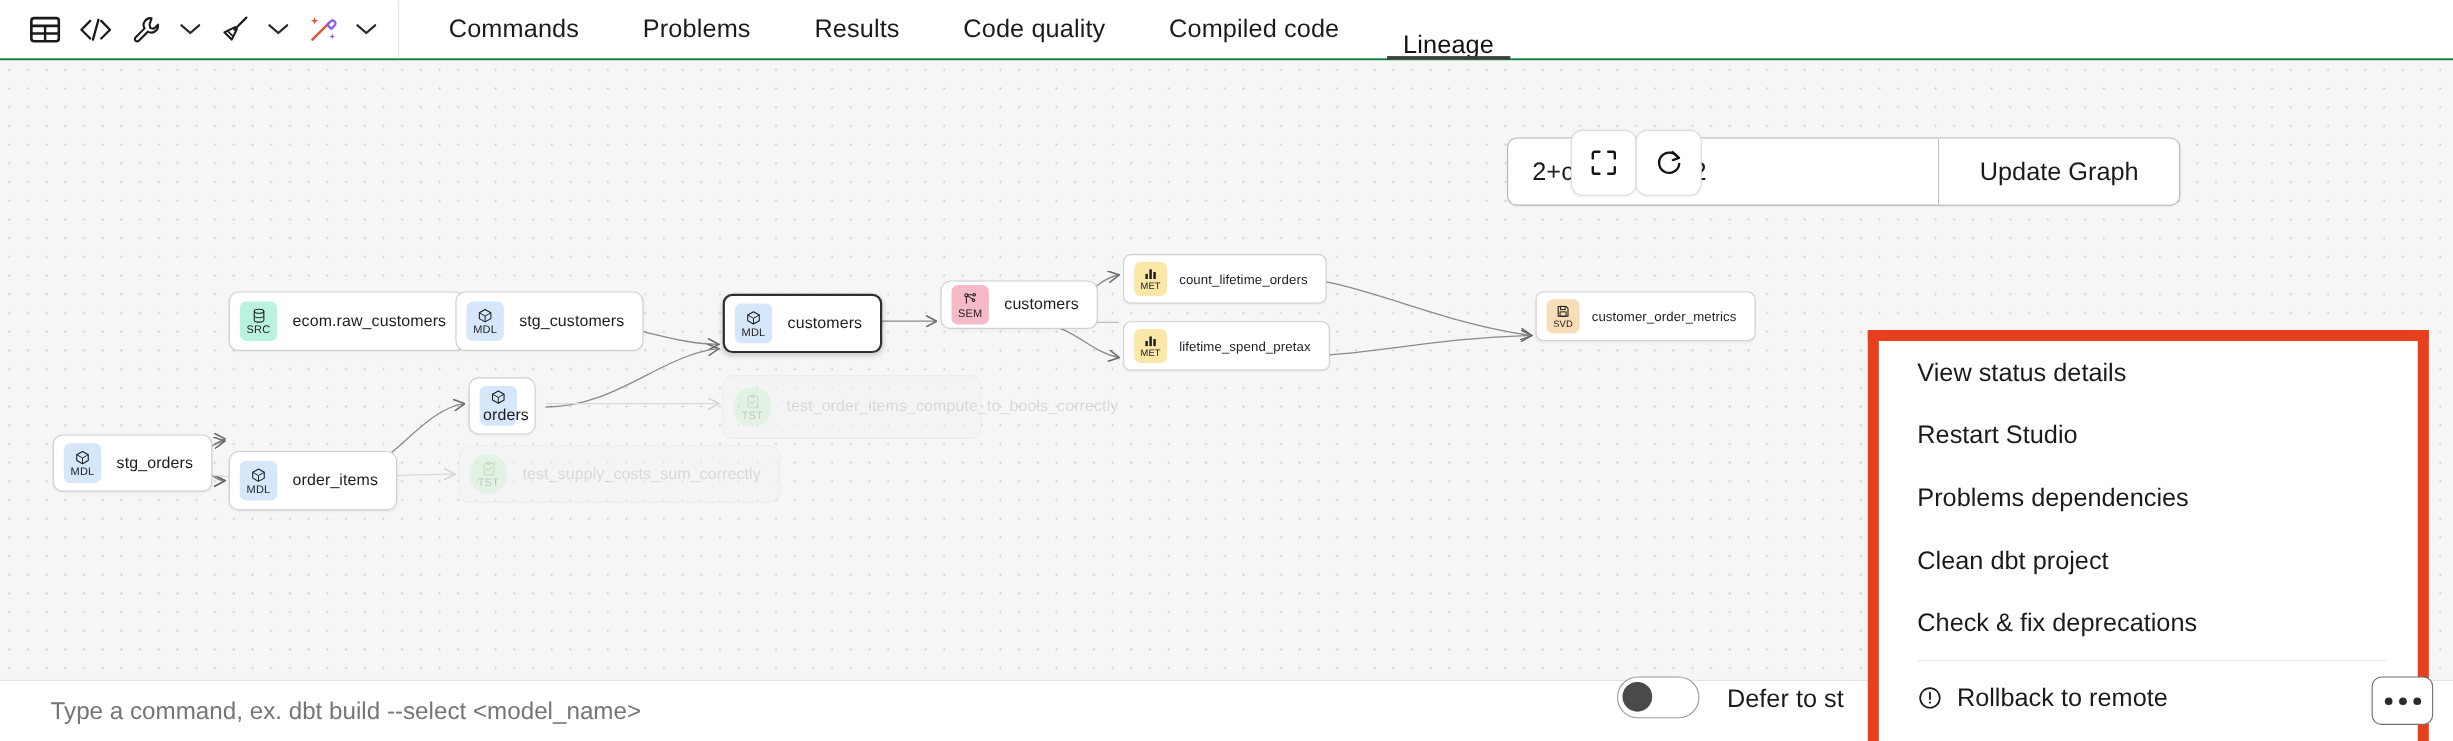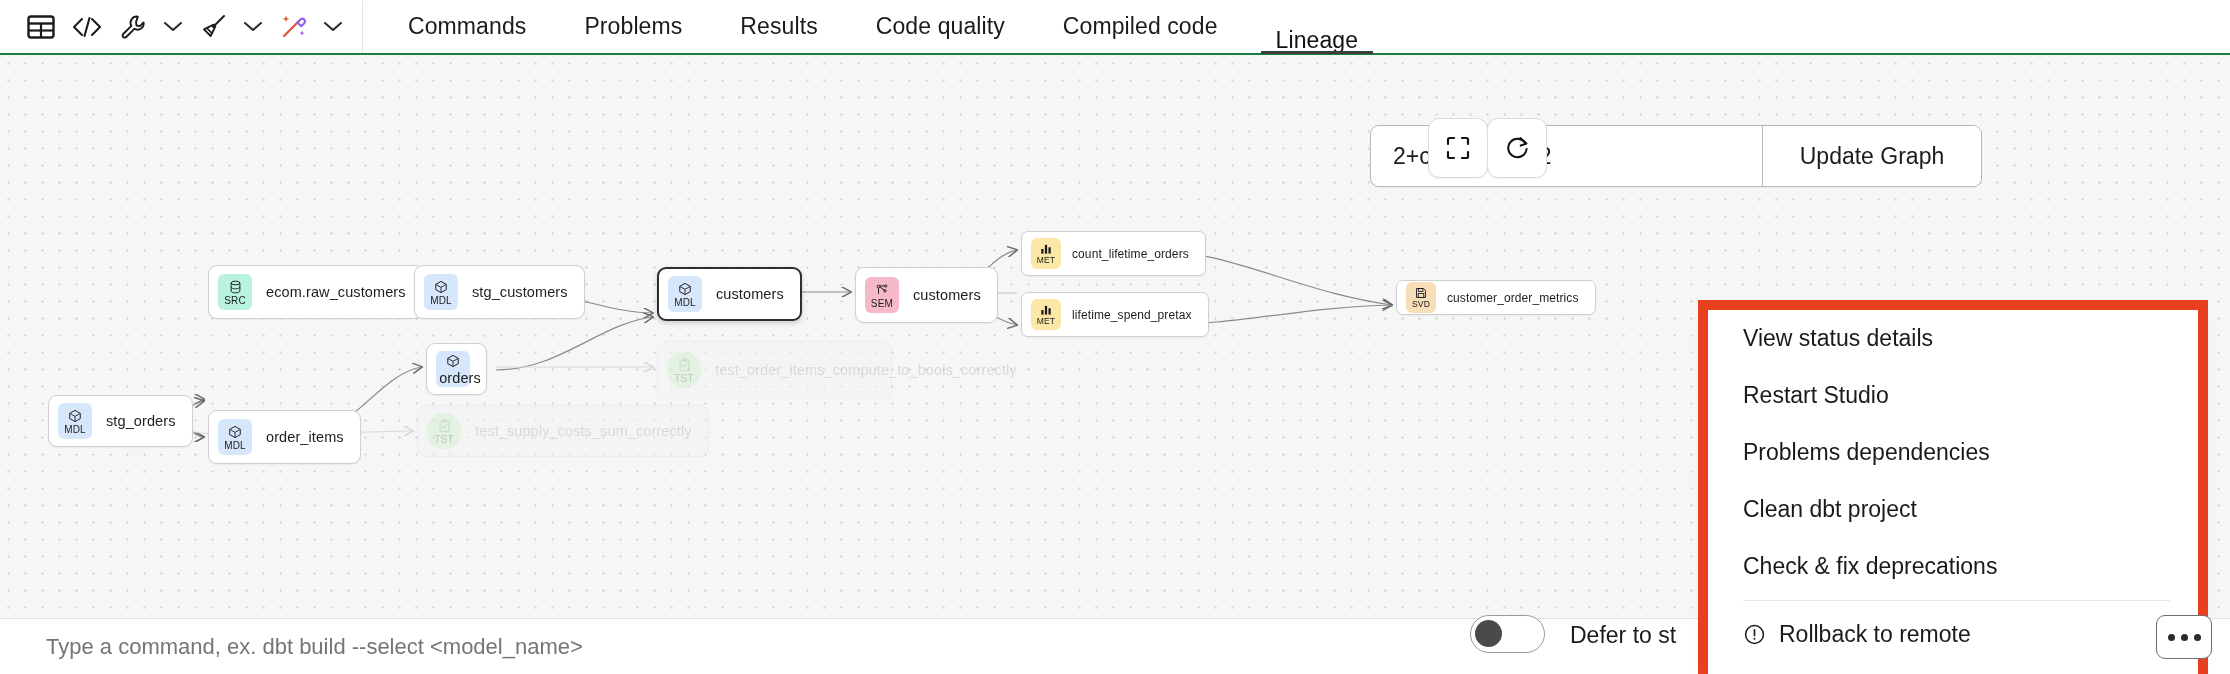--- a/index.html
+++ b/index.html
@@ -391,21 +391,21 @@
               <rect x="2" y="2.5" width="10" height="12" rx="1.5" fill="none" stroke="#9cc09c" stroke-width="1.1"></rect>
               <rect x="4.8" y="1" width="4.4" height="2.6" rx="0.8" fill="none" stroke="#9cc09c" stroke-width="1"></rect>
               <polyline points="4.6,8.6 6.2,10.2 9.4,6.8" fill="none" stroke="#9cc09c" stroke-width="1.2" stroke-linecap="round" stroke-linejoin="round"></polyline>
             </svg>
         </span>
         <span class="bt">TST</span>
       </span>
       <span class="node-label two">test_order_items_compute_to_bools_correctly</span>
     </div>
 
-    <div class="node" style="left:855px; top:212px; height:56px;justify-content:center;">
+    <div class="node" style="left:855px; top:200px; height:44px;justify-content:center;">
       <span class="badge badge-sem">
         <span class="bi">
           <svg width="14" height="14" viewBox="0 0 16 16">
               <circle cx="4" cy="4" r="1.6" fill="none" stroke="#1b1b1b" stroke-width="1.1"></circle>
               <circle cx="12.2" cy="3.4" r="1.3" fill="none" stroke="#1b1b1b" stroke-width="1.1"></circle>
               <circle cx="11.4" cy="9" r="1.3" fill="none" stroke="#1b1b1b" stroke-width="1.1"></circle>
               <path d="M5.4 4.6 10.9 8.2M5.2 3.4l5.7-.1M4 5.8v6.6" fill="none" stroke="#1b1b1b" stroke-width="1.1"></path>
             </svg>
         </span>
         <span class="bt">SEM</span>
@@ -434,21 +434,21 @@
               <rect x="1.5" y="7" width="2.6" height="5.4" fill="#1b1b1b"></rect>
               <rect x="5.7" y="2.2" width="2.6" height="10.2" fill="#1b1b1b"></rect>
               <rect x="9.9" y="5" width="2.6" height="7.4" fill="#1b1b1b"></rect>
             </svg>
         </span>
         <span class="bt" style="font-size:8.5px;line-height:9px;">MET</span>
       </span>
       <span class="node-label" style="font-size:12px;margin-left:11px;">lifetime_spend_pretax</span>
     </div>
 
-    <div class="node" style="left:1396px; top:225px; height:35px; border-radius:7px;justify-content:flex-end;">
+    <div class="node" style="left:1396px; top:210px; height:45px; border-radius:7px;justify-content:flex-end;">
       <span class="badge badge-svd" style="width:30px;height:31px;">
         <span class="bi" style="height:14px;">
           <svg width="12" height="12" viewBox="0 0 14 14">
               <path d="M1.8 1.8h8.2l2.2 2.2v8.2H1.8z" fill="none" stroke="#1b1b1b" stroke-width="1.1" stroke-linejoin="round"></path>
               <rect x="4.2" y="1.8" width="5" height="3.4" fill="none" stroke="#1b1b1b" stroke-width="1"></rect>
               <rect x="3.8" y="7.6" width="6.4" height="4.6" fill="none" stroke="#1b1b1b" stroke-width="1"></rect>
             </svg>
         </span>
         <span class="bt" style="font-size:8.5px;line-height:9px;">SVD</span>
       </span>

